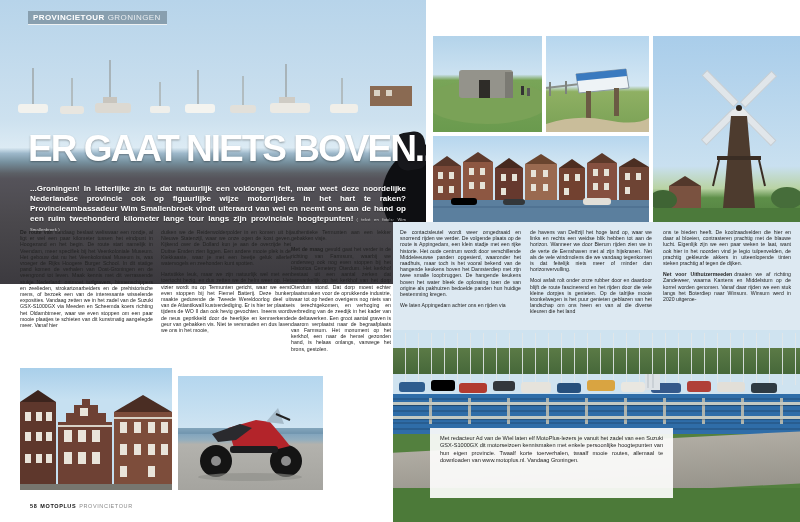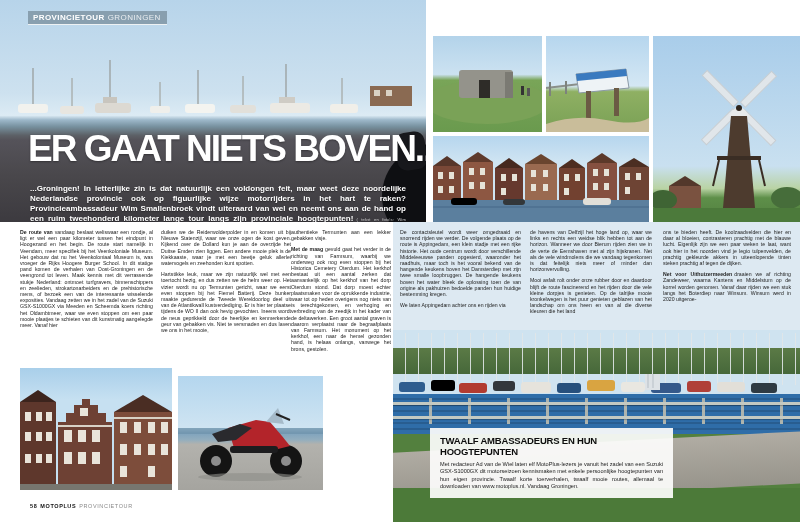--- a/index.html
+++ b/index.html
@@ -1,20 +1,20 @@
 <!DOCTYPE html>
 <html><head>
 <meta charset="utf-8">
 <style>
   html,body{margin:0;padding:0;background:#fff;}
   body{width:800px;height:522px;position:relative;overflow:hidden;
        font-family:"Liberation Sans",sans-serif;-webkit-font-smoothing:antialiased;}
   .abs{position:absolute;}
   
-  #hero{left:0;top:0;width:426px;height:222px;
+  #hero{left:0;top:0;width:426px;height:284px;
     background:linear-gradient(#b7d4ea 0%,#cde1ef 42%,#dcebf4 52%,#9db8ca 54%,#77919f 57%,#5c6066 61%,#55535a 63%,#4a484c 78%,#3c3a3f 100%);}
   #brandbar{left:28px;top:11px;padding:2px 6px 2px 5px;background:rgba(122,143,158,.78);
     border-bottom:1px solid rgba(255,255,255,.85);font-size:8px;letter-spacing:.4px;color:#fff;white-space:nowrap;}
   #brandbar b{font-weight:bold;}
   #brandbar span{font-weight:normal;color:rgba(255,255,255,.82);margin-left:3px;}
   #headline{left:28px;top:130px;width:390px;color:#fff;font-weight:bold;font-size:37px;
     letter-spacing:-2px;line-height:1;white-space:nowrap;text-shadow:0 1px 2px rgba(0,0,0,.35);}
   #standfirst{left:30px;top:176px;width:376px;color:#fff;font-weight:bold;font-size:8px;
     line-height:1.26;text-align:justify;text-shadow:0 1px 1px rgba(0,0,0,.4);}
   #standfirst .credit{font-weight:normal;font-size:4px;color:rgba(255,255,255,.75);margin-left:3px;letter-spacing:.2px;}
@@ -308,15 +308,14 @@
   <div id="lake-water" class="abs"></div>
   <div id="lake-ground" class="abs"></div>
   <div id="lake-path" class="abs"></div>
   <div id="lake-grass2" class="abs"></div>
   <div id="lake-fence-posts" class="abs"></div>
   <div id="lake-fence-r1" class="abs"></div>
   <div id="lake-fence-r2" class="abs"></div>
 </div>
 
 <div id="infobox" class="abs">
-  <h2>TWAALF AMBASSADEURS EN HUN HOOGTEPUNTEN</h2>
   <p>Met redacteur Ad van de Wiel laten elf MotoPlus-lezers je vanuit het zadel van een Suzuki GSX-S1000GX dit motorseizoen kennismaken met enkele persoonlijke hoogtepunten van hun eigen provincie. Twaalf korte toerverhalen, twaalf mooie routes, allemaal te downloaden van www.motoplus.nl. Vandaag Groningen.</p>
 </div>
 
 </body></html>

